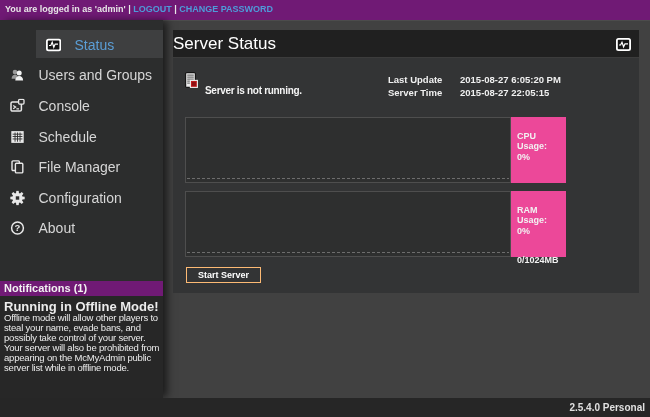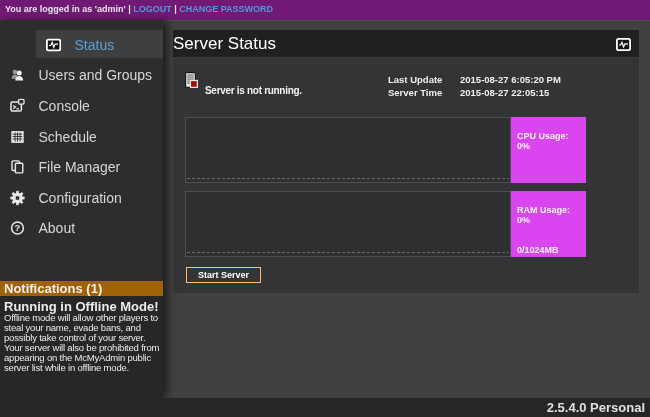--- a/index.html
+++ b/index.html
@@ -20,30 +20,30 @@
 #topline { position:absolute; left:163px; top:20px; width:487px; height:1px;
   background:#4c4c4c; }
 #menu { list-style:none; margin-top:9.5px; }
 #menu li { height:30.6px; position:relative; color:#d6d6d6; font-size:14px; }
 #menu li .txt { position:absolute; left:38.5px; top:50%; transform:translateY(-50%); }
 #menu li .ic { position:absolute; left:10px; top:50%; transform:translateY(-50%); width:15px; height:15px; }
 #menu li.sel { background:linear-gradient(#3e3f40 0 28px, rgba(0,0,0,0) 28px); color:#5b9ed6;margin-left:36px; }
 
 
 #notifhead { position:absolute; left:0; top:261px; width:163px; height:15px;
-  background:#a16207; color:#f2f2f2; font-weight:bold; font-size:13px;
+  background:#701a75; color:#f2f2f2; font-weight:bold; font-size:11px;
   line-height:15px; padding-left:4px; }
 #notifbody { position:absolute; left:0; top:276px; width:163px; height:102px;
   background:#272727; color:#ececec; font-size:9.5px; line-height:10px;
   padding:6px 0 0 4px; letter-spacing:-0.2px; }
 #notifbody b { letter-spacing:0; font-size:13px; }
 
 
 #footer { position:absolute; left:0; top:398px; width:650px; height:19px;
-  background:#262626; color:#e0e0e0; font-size:13px; font-weight:bold;
+  background:#262626; color:#e0e0e0; font-size:10px; font-weight:bold;
   line-height:19px; text-align:right; padding-right:5px; }
 
 
 #panel { position:absolute; left:173px; top:29.5px; width:466px; height:263.5px;
   background:#333435; }
 #phead { position:absolute; left:0; top:0; width:466px; height:28.5px;
   background:#202020; border-bottom:1px solid #3c3c3c; color:#ffffff;
   font-size:17px; line-height:28px; padding-left:0; }
 #phead .icr { position:absolute; right:8px; top:8px; width:15px; height:13px; }
 
@@ -53,21 +53,21 @@
 
 .itbl { position:absolute; left:215px; top:44px; color:#f0f0f0; font-size:9.5px;
   font-weight:bold; }
 .itbl .row { height:13.3px; }
 .itbl .lab { display:inline-block; width:72px; }
 
 .chart { position:absolute; left:12px; width:326px; height:66px;
   background:#2e2f2f; border:1px solid #4e4e4e; }
 .chart .dash { position:absolute; left:1px; right:1px; bottom:3px; height:1px;
   background:repeating-linear-gradient(90deg,#6d6d6d 0 3px,rgba(0,0,0,0) 3px 5px); }
-.lbox { position:absolute; left:338px; width:75px; height:66px; background:#d946ef;
+.lbox { position:absolute; left:338px; width:55px; height:66px; background:#ec4899;
   color:#f2f2f2; font-size:9px; font-weight:bold; line-height:10.3px;
   padding:14px 0 0 6px; }
 #cpu { top:87.5px; } #cpulb { top:87.5px; }
 #ram { top:161.5px; } #ramlb { top:161.5px; }
 .lbox .mb { margin-top:19px; }
 
 #startbtn { position:absolute; left:13px; top:237px; width:75px; height:16px;
   border:1px solid #fdba74; color:#ffffff; font-size:9px; font-weight:bold;
   text-align:center; line-height:15px; }
 </style>

